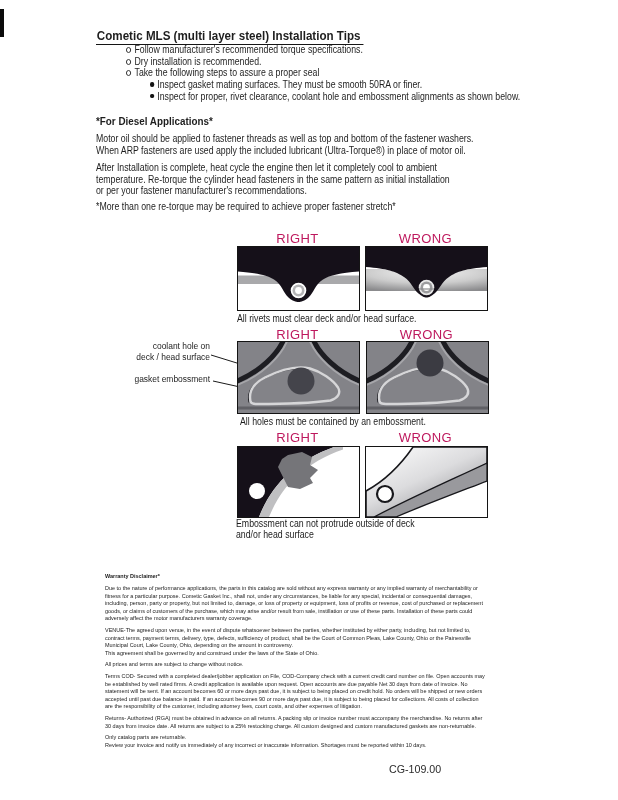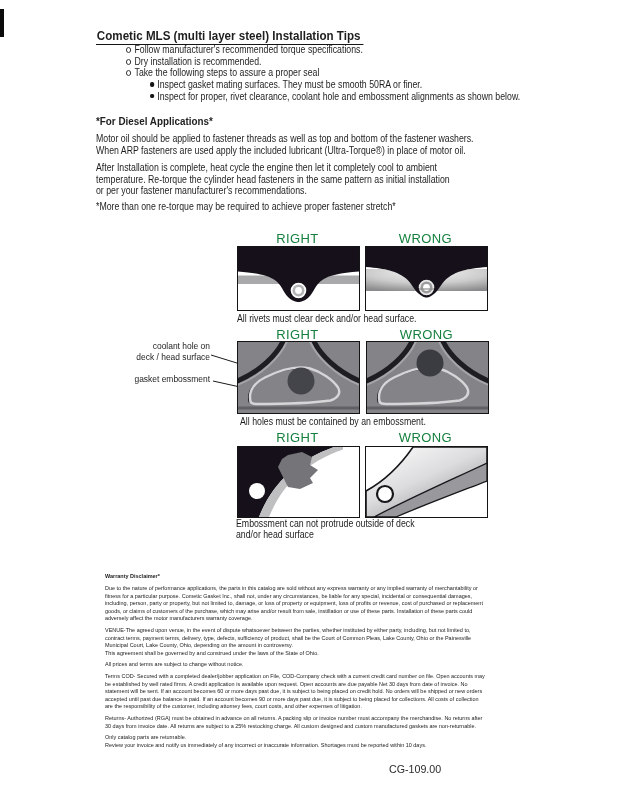--- a/index.html
+++ b/index.html
@@ -15,21 +15,21 @@
     transform:scaleX(.86);border-bottom:1.6px solid #141414;padding:0 3px 1px 1px;margin:0;
   }
   .bullets{left:87px;top:44px;width:520px;transform:scaleX(.85);font-size:10.3px;line-height:11.6px;}
   .subbullets{left:111px;top:79px;width:520px;transform:scaleX(.85);font-size:10.3px;line-height:11.6px;}
   .b-row{display:flex;align-items:flex-start;white-space:nowrap;}
   .ob{flex:0 0 auto;width:4px;height:4px;border:1px solid #2a2a2a;border-radius:50%;margin:3px 4px 0 0;}
   .fb{flex:0 0 auto;width:4.5px;height:4.5px;background:#141414;border-radius:50%;margin:3.2px 4px 0 0;}
   .diesel-heading{left:96px;top:114px;font-size:11.6px;font-weight:bold;transform:scaleX(.85);white-space:nowrap;margin:0;}
   .para{left:96px;width:500px;font-size:10.3px;line-height:11.7px;transform:scaleX(.85);white-space:pre-line;margin:0;}
   .p1{top:133px;} .p2{top:162px;} .p3{top:201px;}
-  .dlabel{width:121px;text-align:center;font-size:13px;letter-spacing:.4px;color:#15803d;}
+  .dlabel{width:121px;text-align:center;font-size:13px;letter-spacing:.4px;color:#be185d;}
   .panel{border:1.6px solid #141414;background:#fff;box-sizing:content-box;}
   .panel svg{display:block;}
   .cap{font-size:10.3px;transform:scaleX(.85);white-space:pre-line;line-height:11.3px;color:#1d1d1d;}
   .sidelabels{font-size:9.6px;line-height:10.8px;text-align:right;transform-origin:right top;transform:scaleX(.88);color:#1d1d1d;white-space:pre-line;}
   .legal{
     left:105px;top:572px;width:462px;transform:scaleX(.885);
     font-size:6.2px;line-height:7.55px;color:#222;
   }
   .legal p{margin:0 0 4.2px 0;white-space:pre-line;}
   .legal .lh{font-weight:bold;margin:0 0 4.6px 0;}

